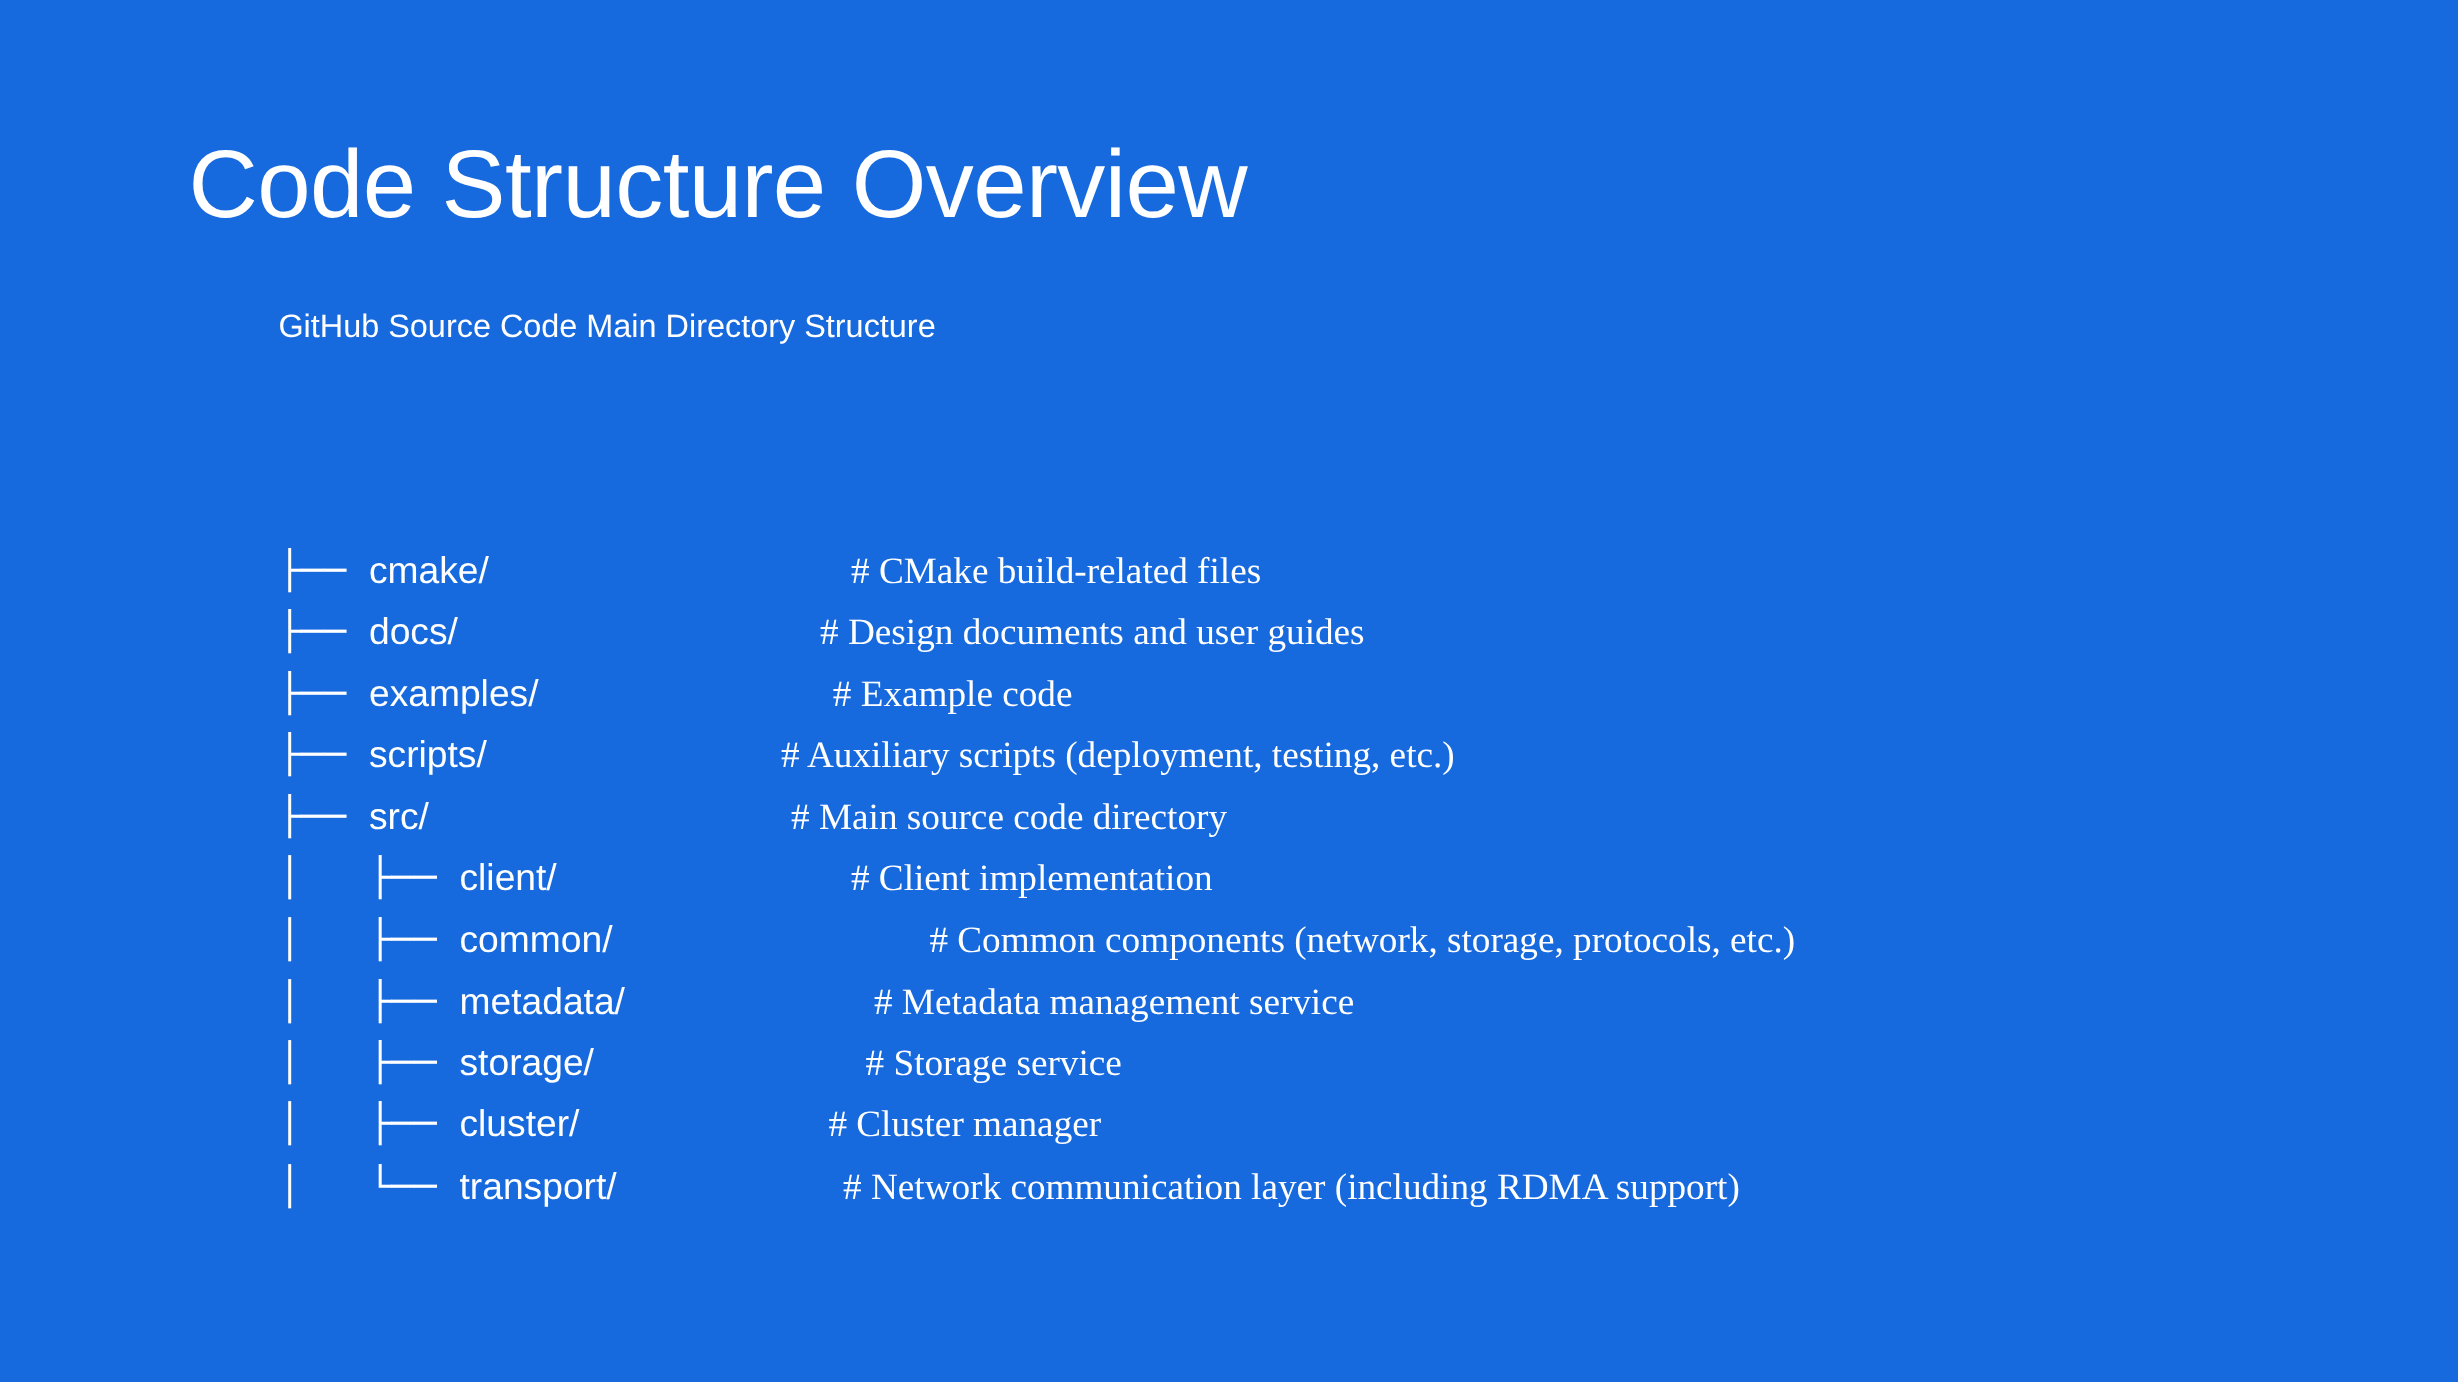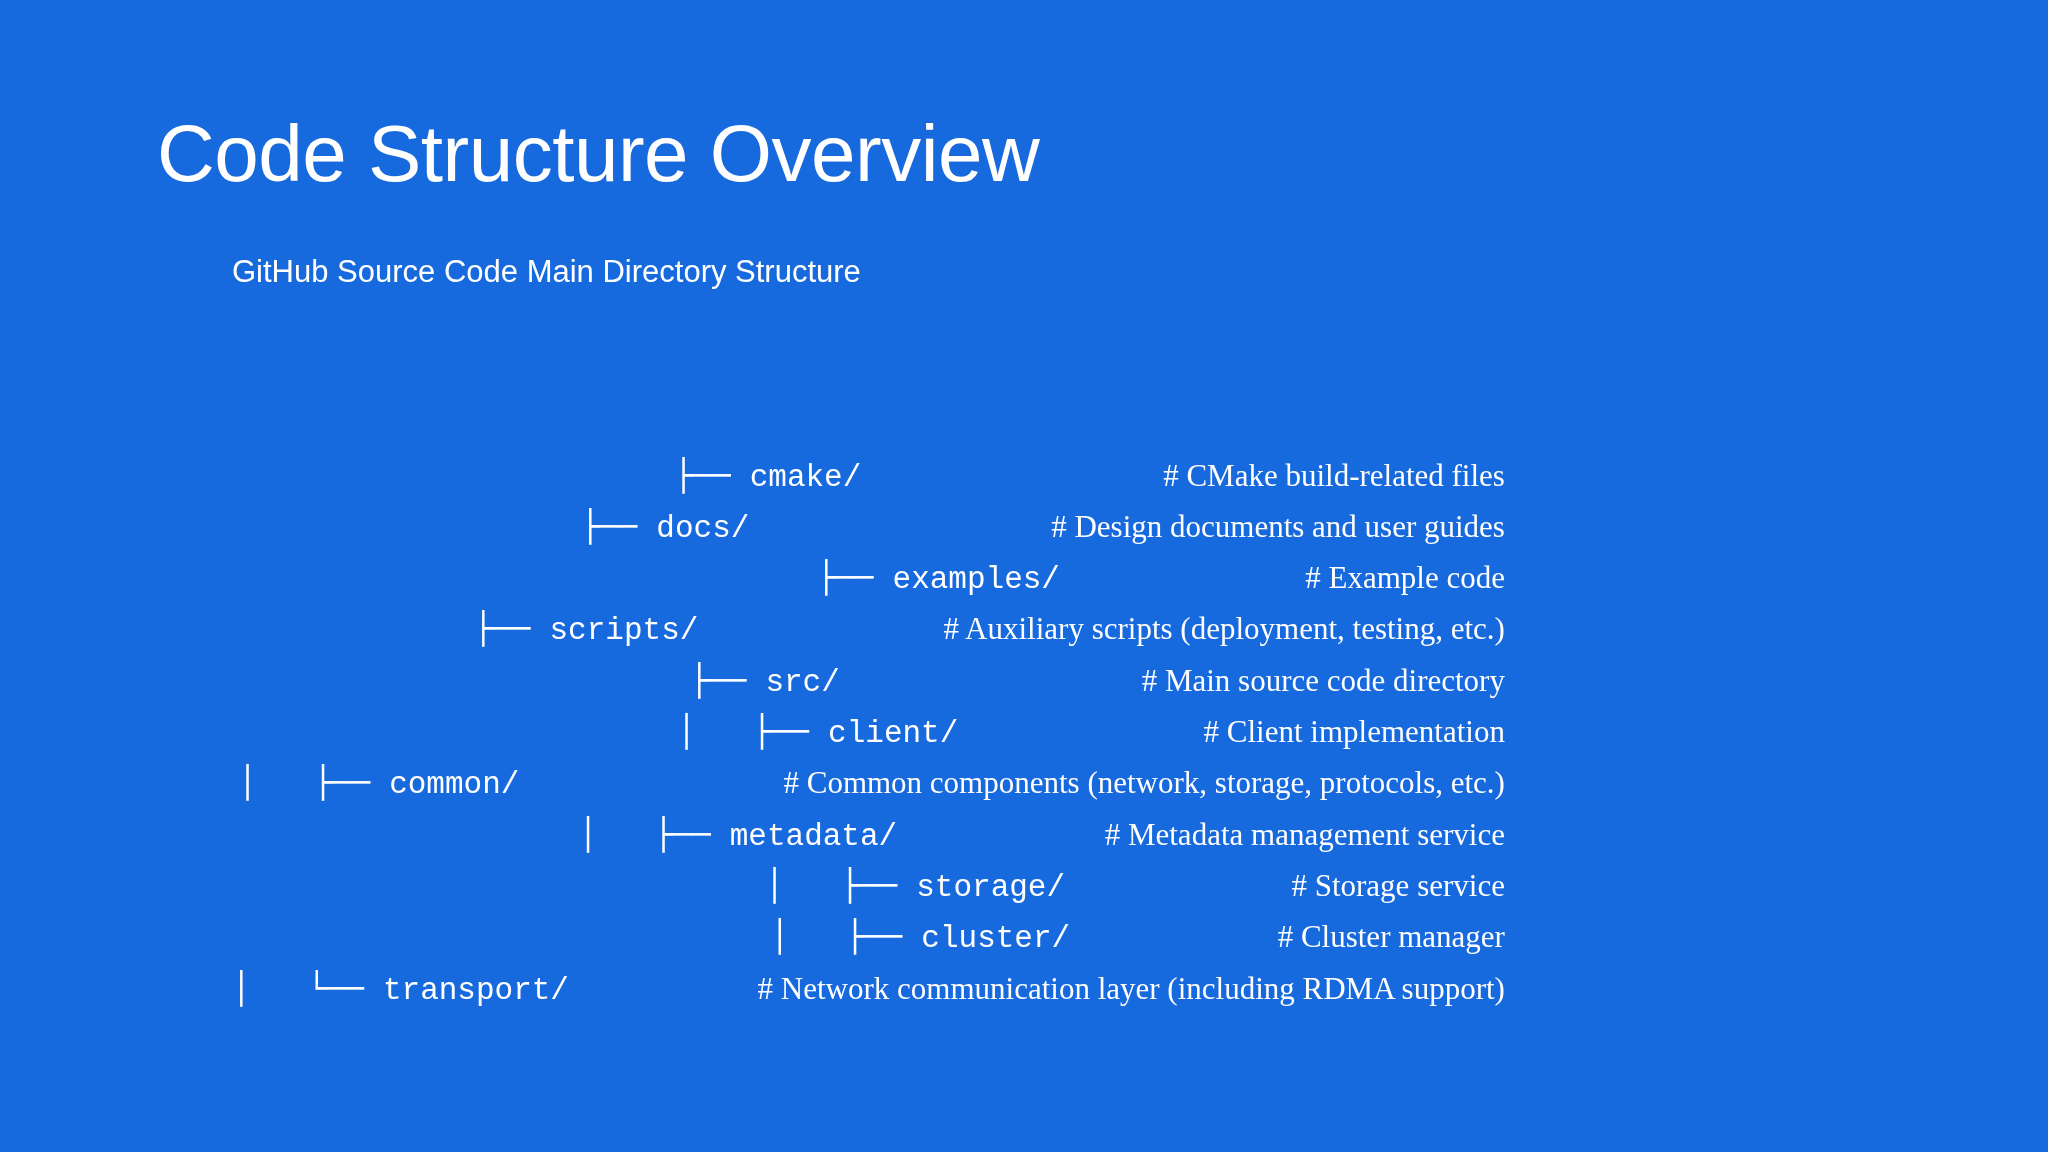--- a/index.html
+++ b/index.html
@@ -12,42 +12,41 @@
     overflow: hidden;
     background: #1769DE;
     font-family: "Liberation Sans", sans-serif;
     -webkit-font-smoothing: antialiased;
   }
   .slide {
     position: relative;
     width: 2048px;
     height: 1152px;
     background: #1769DE;
-    text-align: right;
   }
 
   
   .title {
     position: absolute;
     left: 157px;
     top: 108px;
     font-size: 80px;
     line-height: 92px;
     font-weight: 400;
     color: #FFFFFF;
     letter-spacing: -0.5px;
     white-space: nowrap;
   }
 
   
   .subtitle {
     position: absolute;
     left: 232px;
     top: 253px;
-    font-size: 31px;
+    font-size: 27px;
     line-height: 38px;
     font-weight: 400;
     color: #FFFFFF;
     white-space: nowrap;
   }
 
   
   .tree {
     position: absolute;
     left: 232px;
@@ -65,21 +64,21 @@
     height: 51.3px;
   }
   .tree-root {
     font-family: "Liberation Sans", sans-serif;
     letter-spacing: 0;
   }
   .glyphs {
     font-family: "DejaVu Sans Mono", "Liberation Mono", monospace;
   }
   .nm {
-    font-family: Liberation Mono, monospace;
+    font-family: Liberation Sans, sans-serif;
     letter-spacing: 0;
   }
   .cm {
     font-family: Liberation Serif, serif;
     letter-spacing: 0;
   }
 </style>
 </head>
 <body>
 

